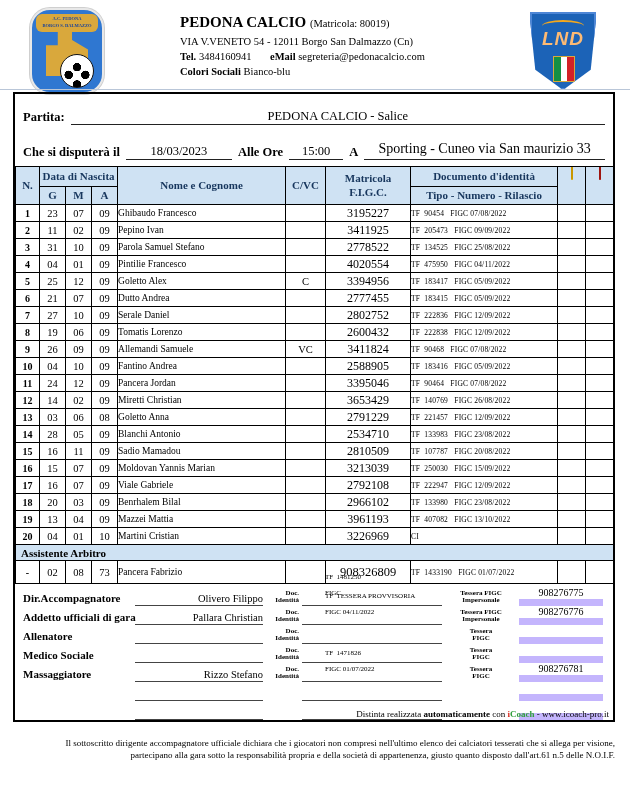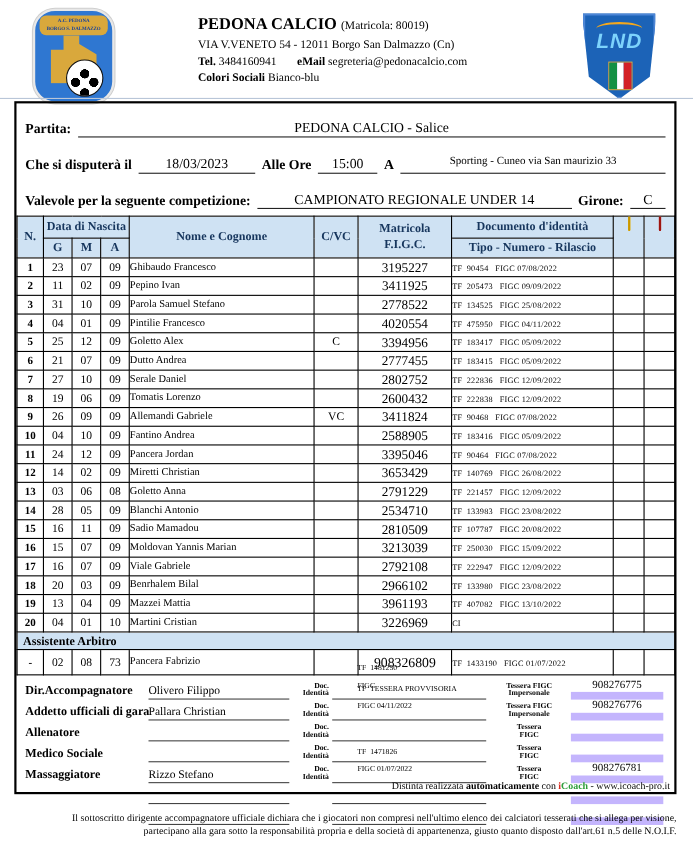--- a/index.html
+++ b/index.html
@@ -30,40 +30,40 @@
   .club-name .matr { font-size:10.5px; font-weight:normal; }
   .club-line { font-size:10.5px; }
   .club-line b.gap { margin-left:16px; }
   .lnd-logo { position:absolute; right:34px; top:6px; width:66px; height:78px;
               background:#1c63b7;
               clip-path:polygon(0 0,100% 0,100% 10%,92% 74%,50% 100%,8% 74%,0 10%);
               box-shadow:inset 0 0 0 2px #4d86d6; }
   .lnd-arc { position:absolute; top:8px; left:12px; width:42px; height:10px;
              border-top:2px solid #f5a81c; border-radius:50%; }
   .lnd-text { position:absolute; top:16px; left:0; width:100%; text-align:center;
-              color:#7dd3fc; font-weight:bold; font-style:italic; font-size:19px;
+              color:#fdba74; font-weight:bold; font-style:italic; font-size:19px;
               font-family:"Liberation Sans", sans-serif; letter-spacing:1px; }
   .lnd-flag { position:absolute; top:44px; left:23px; width:20px; height:24px; display:flex;
               border:1px solid #d9a83c; }
   .lnd-flag span { flex:1; }
   .flag-g { background:#149044; } .flag-w { background:#fff; } .flag-r { background:#d32127; }
   .lh-line { position:absolute; top:89px; left:0; width:630px; border-top:1px solid #b9c6d8; }
 
   
   .doc-box { position:absolute; left:13px; top:92px; width:602px; height:630px;
              border:2px solid #000; box-sizing:border-box; }
 
   
   .match { padding:5px 8px 0 8px; }
   .mline { display:flex; align-items:flex-end; margin-bottom:6px; font-size:12.5px;
            font-weight:bold; gap:6px; }
   .fill { border-bottom:1px solid #222; text-align:center; font-weight:normal; min-height:14px; }
   .grow { flex:1;margin-top:10px; }
   .w-date { width:106px; } .w-time { width:54px; } .w-gir { width:32px; }
-  .venue { font-size:10px; padding-bottom:2px; }
+  .venue { font-size:14px; padding-bottom:2px; }
 
   
   table.roster { width:598px; border-collapse:collapse; table-layout:fixed; margin:0 auto; }
   table.roster th, table.roster td { border:1px solid #000; padding:0; overflow:hidden; }
   table.roster th { background:#cfe2f3; color:#17365d; font-size:11px; line-height:1.15; }
   .th-sub { font-size:11px; }
   thead tr.r1 { height:20px; } thead tr.r2 { height:18px; }
   .matr2 div { line-height:1.25; }
   tbody tr.prow { height:17px; }
   td.n  { font-weight:bold; font-size:10px; text-align:center; }
@@ -78,21 +78,21 @@
   .card-red { background:#e53228; border:1px solid #9e1510; }
   tr.sectionbar td { background:#cfe2f3; font-weight:bold; font-size:11px; text-align:left;
                      padding-left:5px; height:15px; }
   tr.arow { height:23px; }
   tr.arow td.matr { font-size:12.5px; }
 
   
   .staff { padding:3px 6px 0 8px; }
   .staff-row { display:flex; align-items:flex-end; height:19px; }
   .s-label { width:112px; font-weight:bold; font-size:11px; padding-bottom:2px; white-space:nowrap; }
-  .s-name  { width:128px; border-bottom:1px solid #444; text-align:left; font-size:10.5px; min-height:12px; }
+  .s-name  { width:128px; border-bottom:1px solid #444; text-align:right; font-size:10.5px; min-height:12px; }
   .s-doclabel { width:36px; font-weight:bold; font-size:7px; text-align:right; line-height:1.1;
                 padding:0 3px 1px 0; }
   .s-doc { width:138px; border-bottom:1px solid #444; font-size:7px; line-height:1.1;
            padding-left:2px; min-height:8px; white-space:pre; }
   .s-tlabel { width:76px; margin-left:auto; font-weight:bold; font-size:7px; text-align:center;
               line-height:1.1; padding-bottom:1px; }
   .s-num { width:84px; border-bottom:7px solid #c4b5fd; text-align:center; font-size:10px;
            min-height:12px; margin-right:4px; }
 
   .distinta { position:absolute; right:4px; bottom:1px; font-size:9px; }
@@ -154,26 +154,20 @@
         <span>Partita:</span>
         <span class="fill grow">PEDONA CALCIO - Salice</span>
       </div>
       <div class="mline">
         <span>Che si disputerà il</span>
         <span class="fill w-date">18/03/2023</span>
         <span>Alle Ore</span>
         <span class="fill w-time">15:00</span>
         <span>A</span>
         <span class="fill grow venue">Sporting - Cuneo via San maurizio 33</span>
-      </div>
-      <div class="mline">
-        <span>Valevole per la seguente competizione:</span>
-        <span class="fill grow">CAMPIONATO REGIONALE UNDER 14</span>
-        <span>Girone:</span>
-        <span class="fill w-gir">C</span>
       </div>
     </div>
 
     <table class="roster">
       <colgroup>
         <col style="width:24px">
           <col style="width:26px">
           <col style="width:26px">
           <col style="width:26px">
         <col style="width:168px">
@@ -313,21 +307,21 @@
             <td class="docv">TF  222838   FIGC 12/09/2022</td>
             <td></td>
             <td></td>
           </tr>
 
           <tr class="prow">
             <td class="n">9</td>
             <td class="dd">26</td>
             <td class="dd">09</td>
             <td class="dd">09</td>
-            <td class="pname">Allemandi Gabriele</td>
+            <td class="pname">Allemandi Samuele</td>
             <td class="cvc">VC</td>
             <td class="matr">3411824</td>
             <td class="docv">TF  90468   FIGC 07/08/2022</td>
             <td></td>
             <td></td>
           </tr>
 
           <tr class="prow">
             <td class="n">10</td>
             <td class="dd">04</td>

